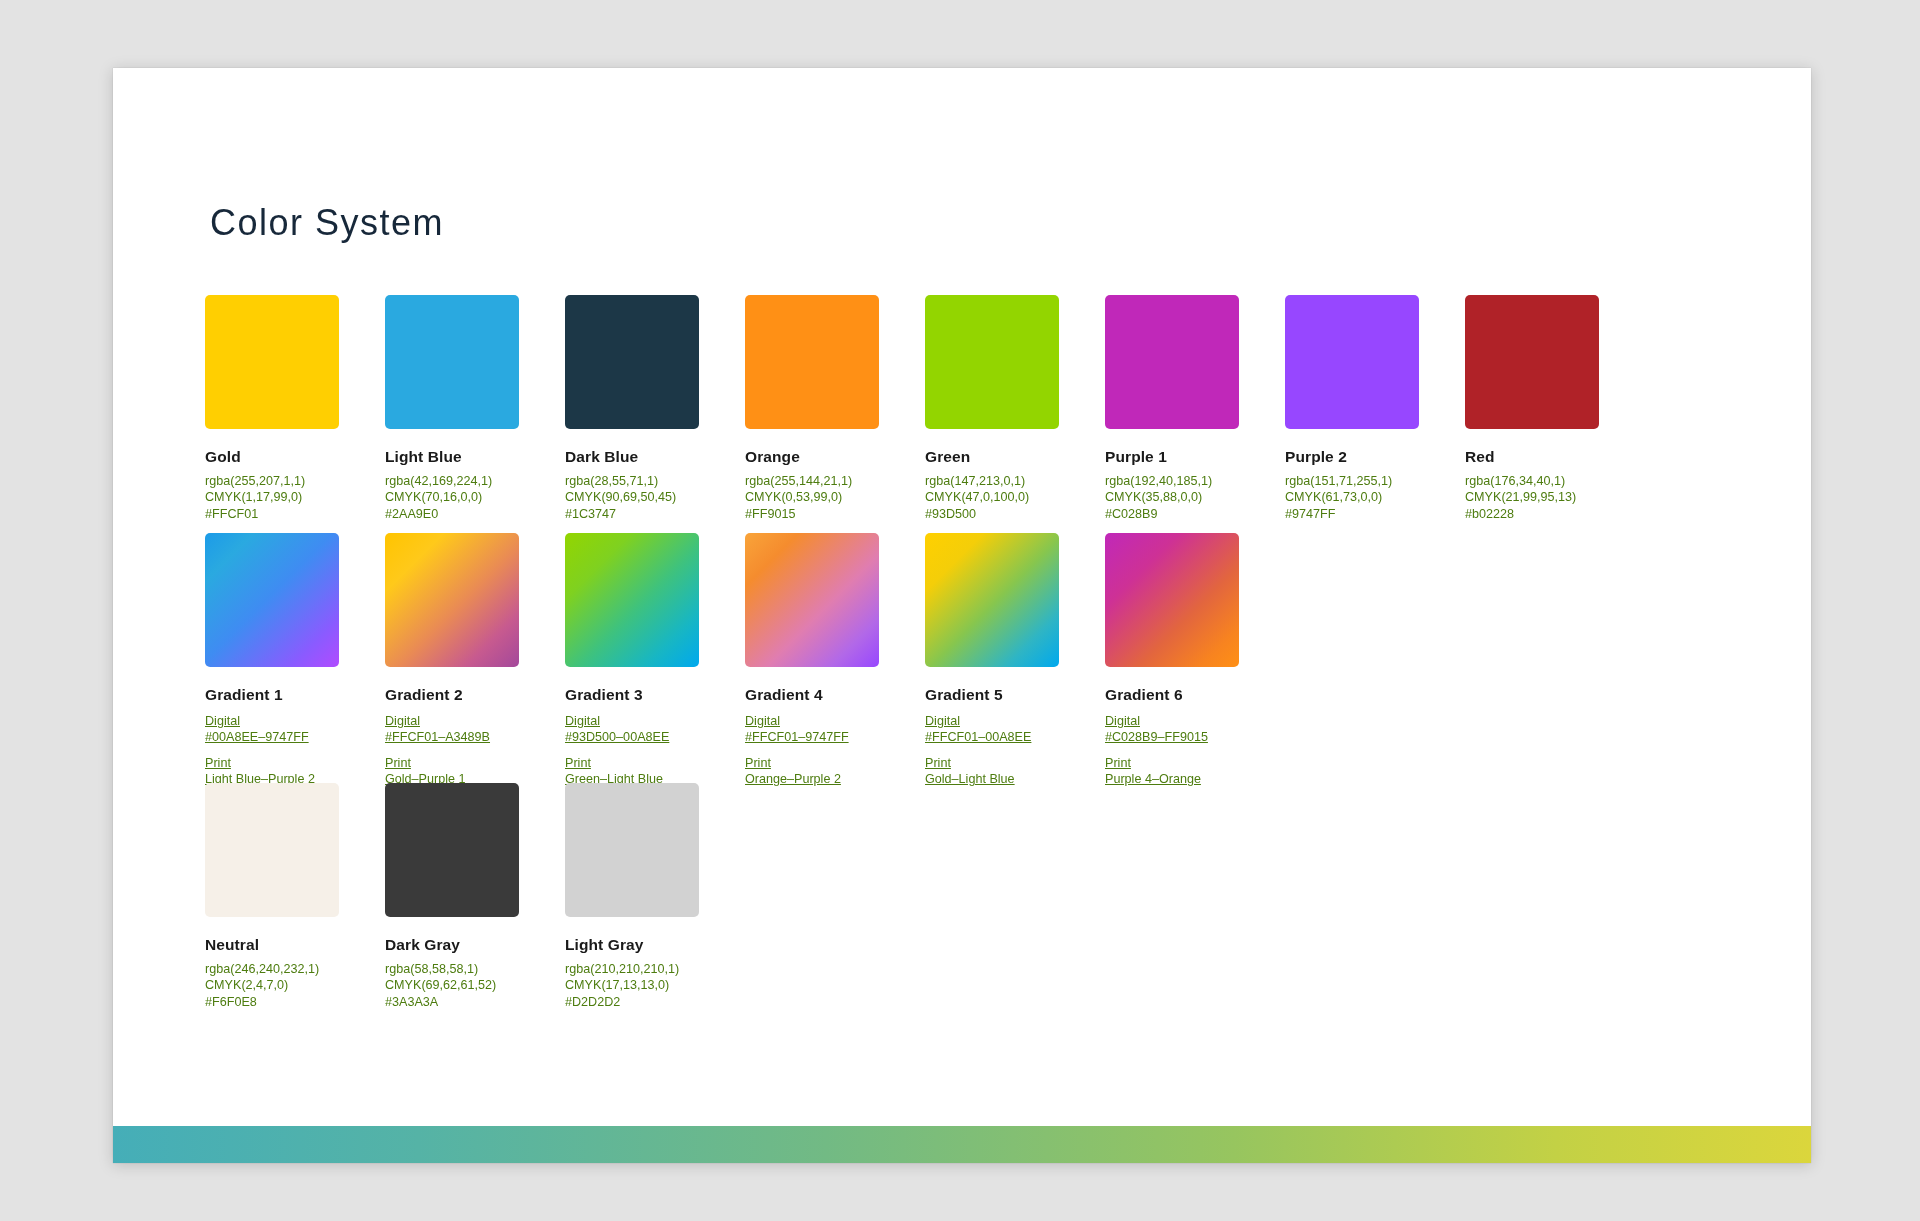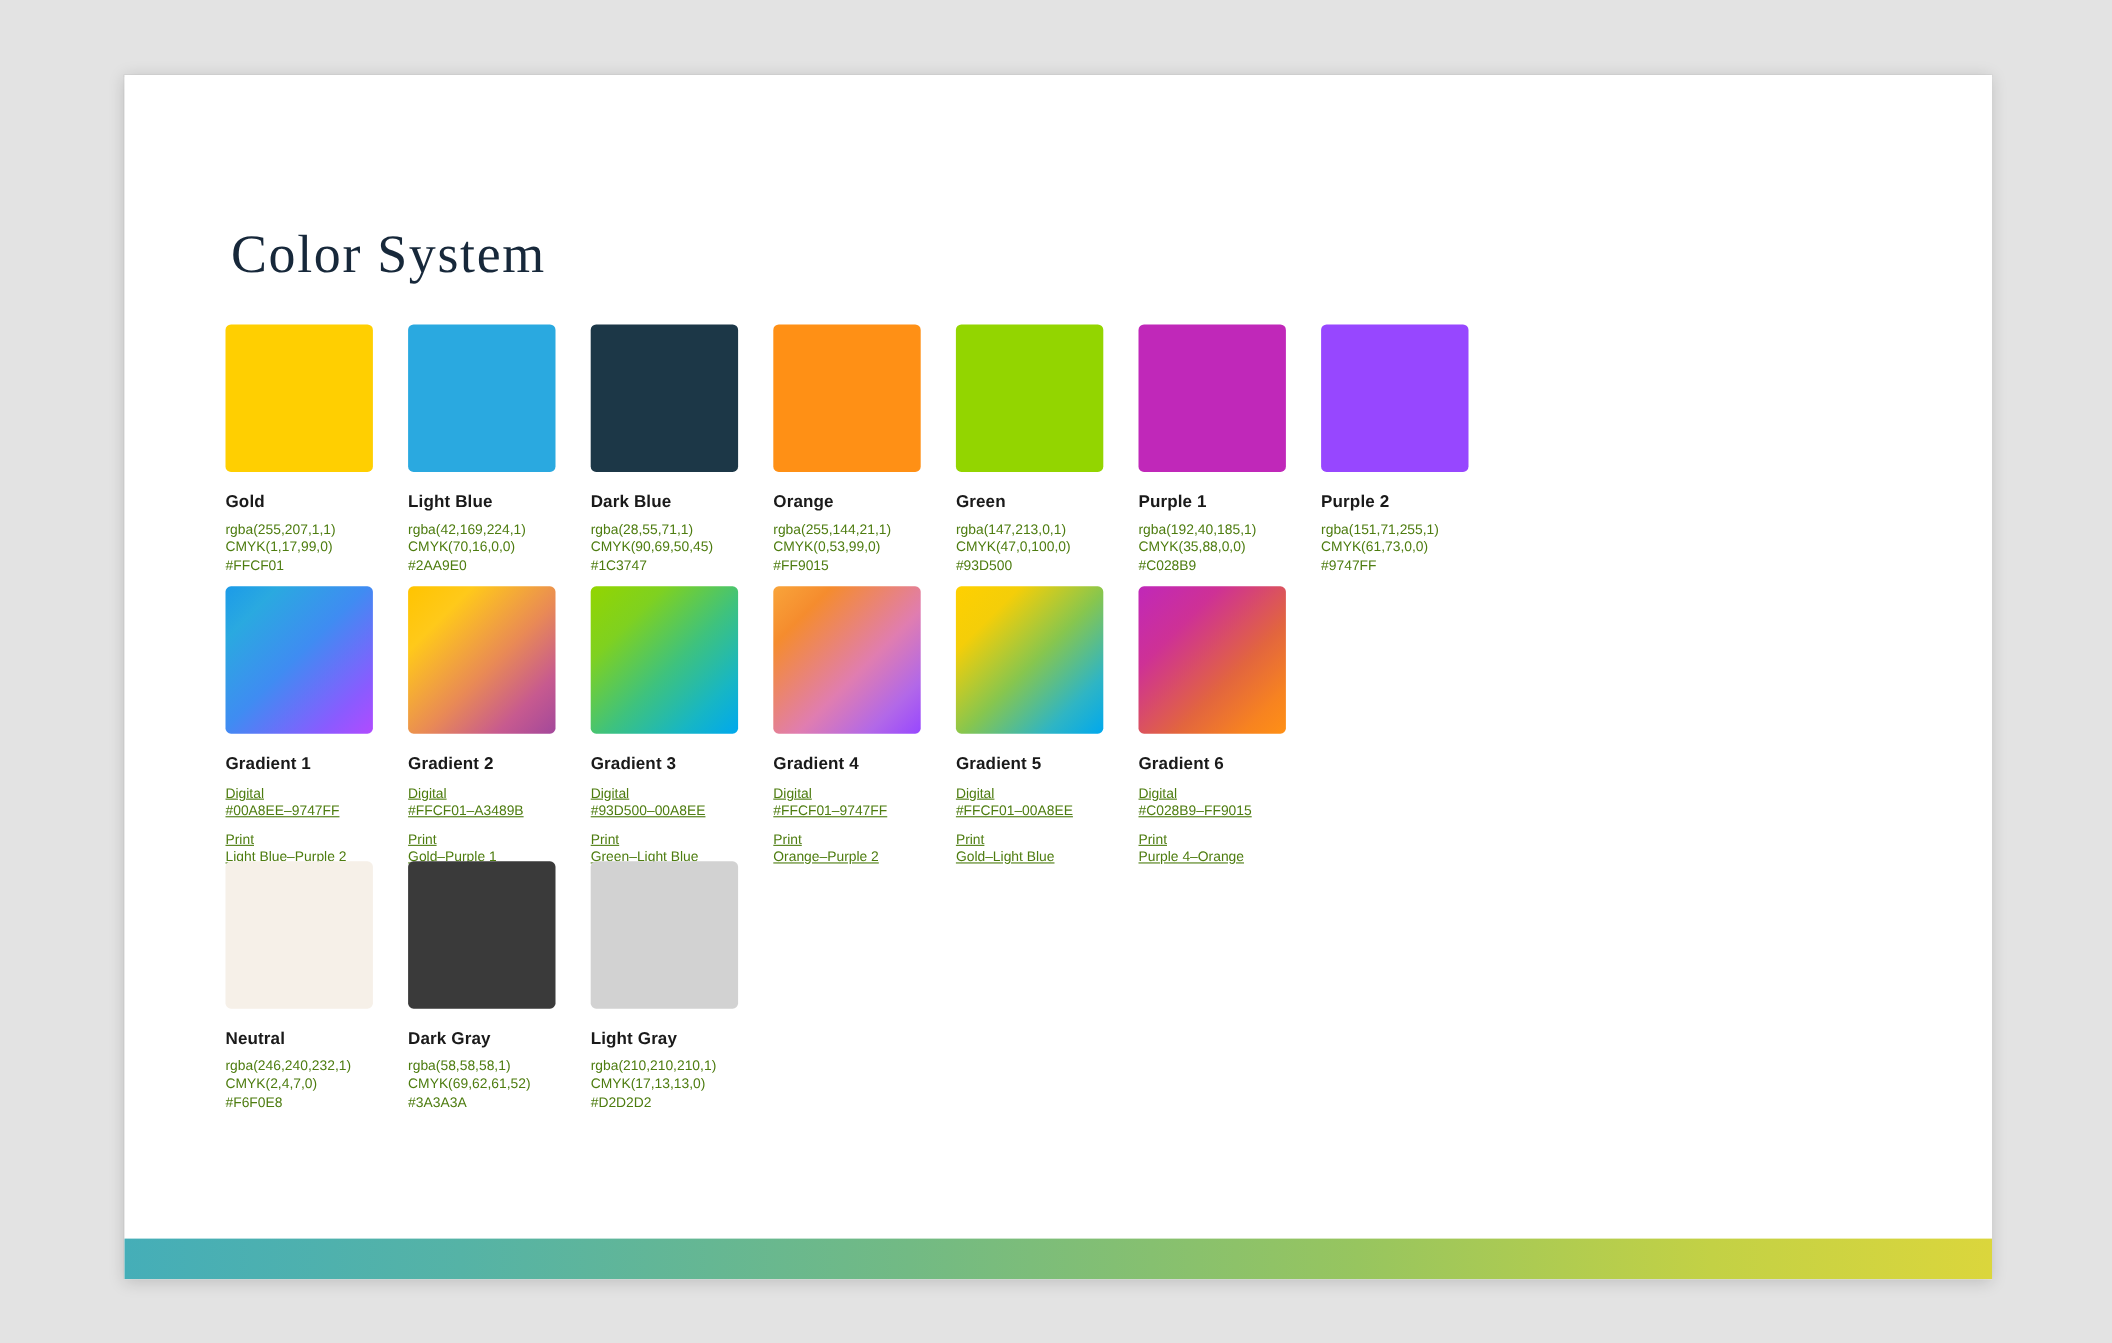--- a/index.html
+++ b/index.html
@@ -29,33 +29,33 @@
     background: #ffffff;
     box-shadow: 0 2px 14px rgba(0,0,0,0.17), 0 0 1px rgba(0,0,0,0.22);
     overflow: hidden;
   }
 
   
   #title {
     position: absolute;
     left: 97px;
     top: 134px;
-    font-family: Liberation Serif, serif;
-    font-size: 49px;
+    font-family: Liberation Sans, sans-serif;
+    font-size: 36px;
     letter-spacing: 1.5px;
     color: #17283a;
     white-space: nowrap;
   }
 
   
   .row {
     position: absolute;
     left: 92px;
     display: flex;
-    gap: 2px;
+    gap: 16px;
   }
   #row-solids   { top: 227px; }
   #row-gradients{ top: 465px; align-items: center; }
   #row-neutrals { top: 715px; }
 
   .cell {
     width: 157px;
     margin-right: 7px;
   }
 
@@ -161,20 +161,29 @@
         </div>
         <div class="cell">
           <div class="swatch" style="background: rgb(151, 71, 255);"></div>
           <div class="cell-name">Purple 2</div>
           <div class="meta">
             <div>rgba(151,71,255,1)</div>
             <div>CMYK(61,73,0,0)</div>
             <div>#9747FF</div>
           </div>
         </div>
+        <div class="cell">
+          <div class="swatch" style="background: rgb(176, 34, 40);"></div>
+          <div class="cell-name">Red</div>
+          <div class="meta">
+            <div>rgba(176,34,40,1)</div>
+            <div>CMYK(21,99,95,13)</div>
+            <div>#b02228</div>
+          </div>
+        </div>
       </div>
 
     <div class="row" id="row-gradients">
         <div class="cell">
           <div class="swatch" style="background: linear-gradient(135deg, rgb(28, 155, 232) 0%, rgb(42, 169, 224) 18%, rgb(63, 140, 242) 48%, rgb(138, 91, 255) 82%, rgb(177, 75, 255) 100%);"></div>
           <div class="cell-name">Gradient 1</div>
           <div class="meta meta-group">
             <div>Digital</div>
             <div>#00A8EE–9747FF</div>
           </div>

